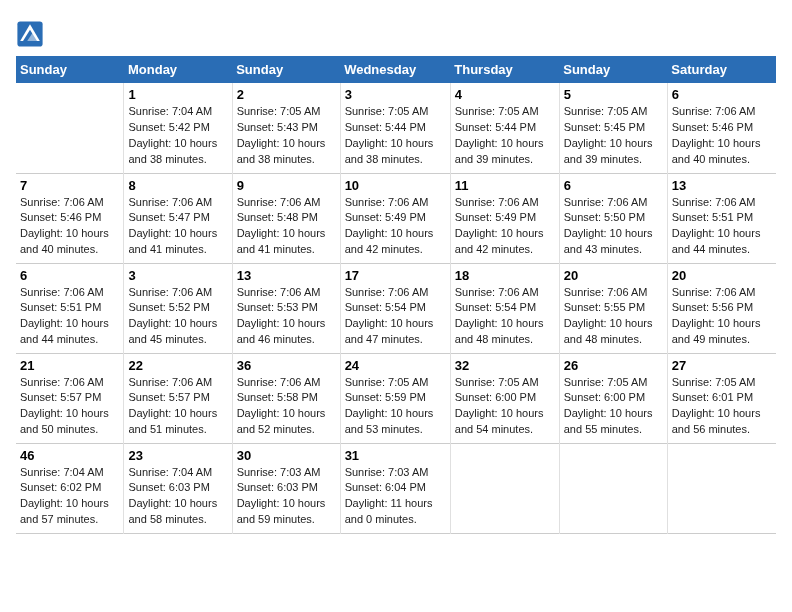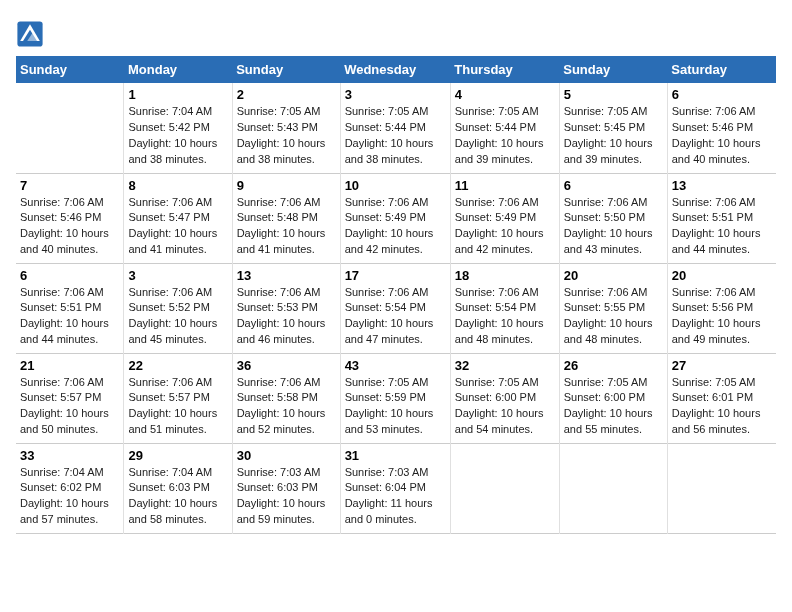--- a/index.html
+++ b/index.html
@@ -291,21 +291,21 @@
 and 51 minutes.</div>
         </td>
         <td>
           <span class="day-num">36</span>
           <div class="day-info" style="white-space: pre-line;">Sunrise: 7:06 AM
 Sunset: 5:58 PM
 Daylight: 10 hours
 and 52 minutes.</div>
         </td>
         <td>
-          <span class="day-num">43</span>
+          <span class="day-num">24</span>
           <div class="day-info" style="white-space: pre-line;">Sunrise: 7:05 AM
 Sunset: 5:59 PM
 Daylight: 10 hours
 and 53 minutes.</div>
         </td>
         <td>
           <span class="day-num">32</span>
           <div class="day-info" style="white-space: pre-line;">Sunrise: 7:05 AM
 Sunset: 6:00 PM
 Daylight: 10 hours
@@ -321,28 +321,28 @@
         <td>
           <span class="day-num">27</span>
           <div class="day-info" style="white-space: pre-line;">Sunrise: 7:05 AM
 Sunset: 6:01 PM
 Daylight: 10 hours
 and 56 minutes.</div>
         </td>
       </tr>
       <tr>
         <td>
-          <span class="day-num">33</span>
+          <span class="day-num">46</span>
           <div class="day-info" style="white-space: pre-line;">Sunrise: 7:04 AM
 Sunset: 6:02 PM
 Daylight: 10 hours
 and 57 minutes.</div>
         </td>
         <td>
-          <span class="day-num">29</span>
+          <span class="day-num">23</span>
           <div class="day-info" style="white-space: pre-line;">Sunrise: 7:04 AM
 Sunset: 6:03 PM
 Daylight: 10 hours
 and 58 minutes.</div>
         </td>
         <td>
           <span class="day-num">30</span>
           <div class="day-info" style="white-space: pre-line;">Sunrise: 7:03 AM
 Sunset: 6:03 PM
 Daylight: 10 hours

